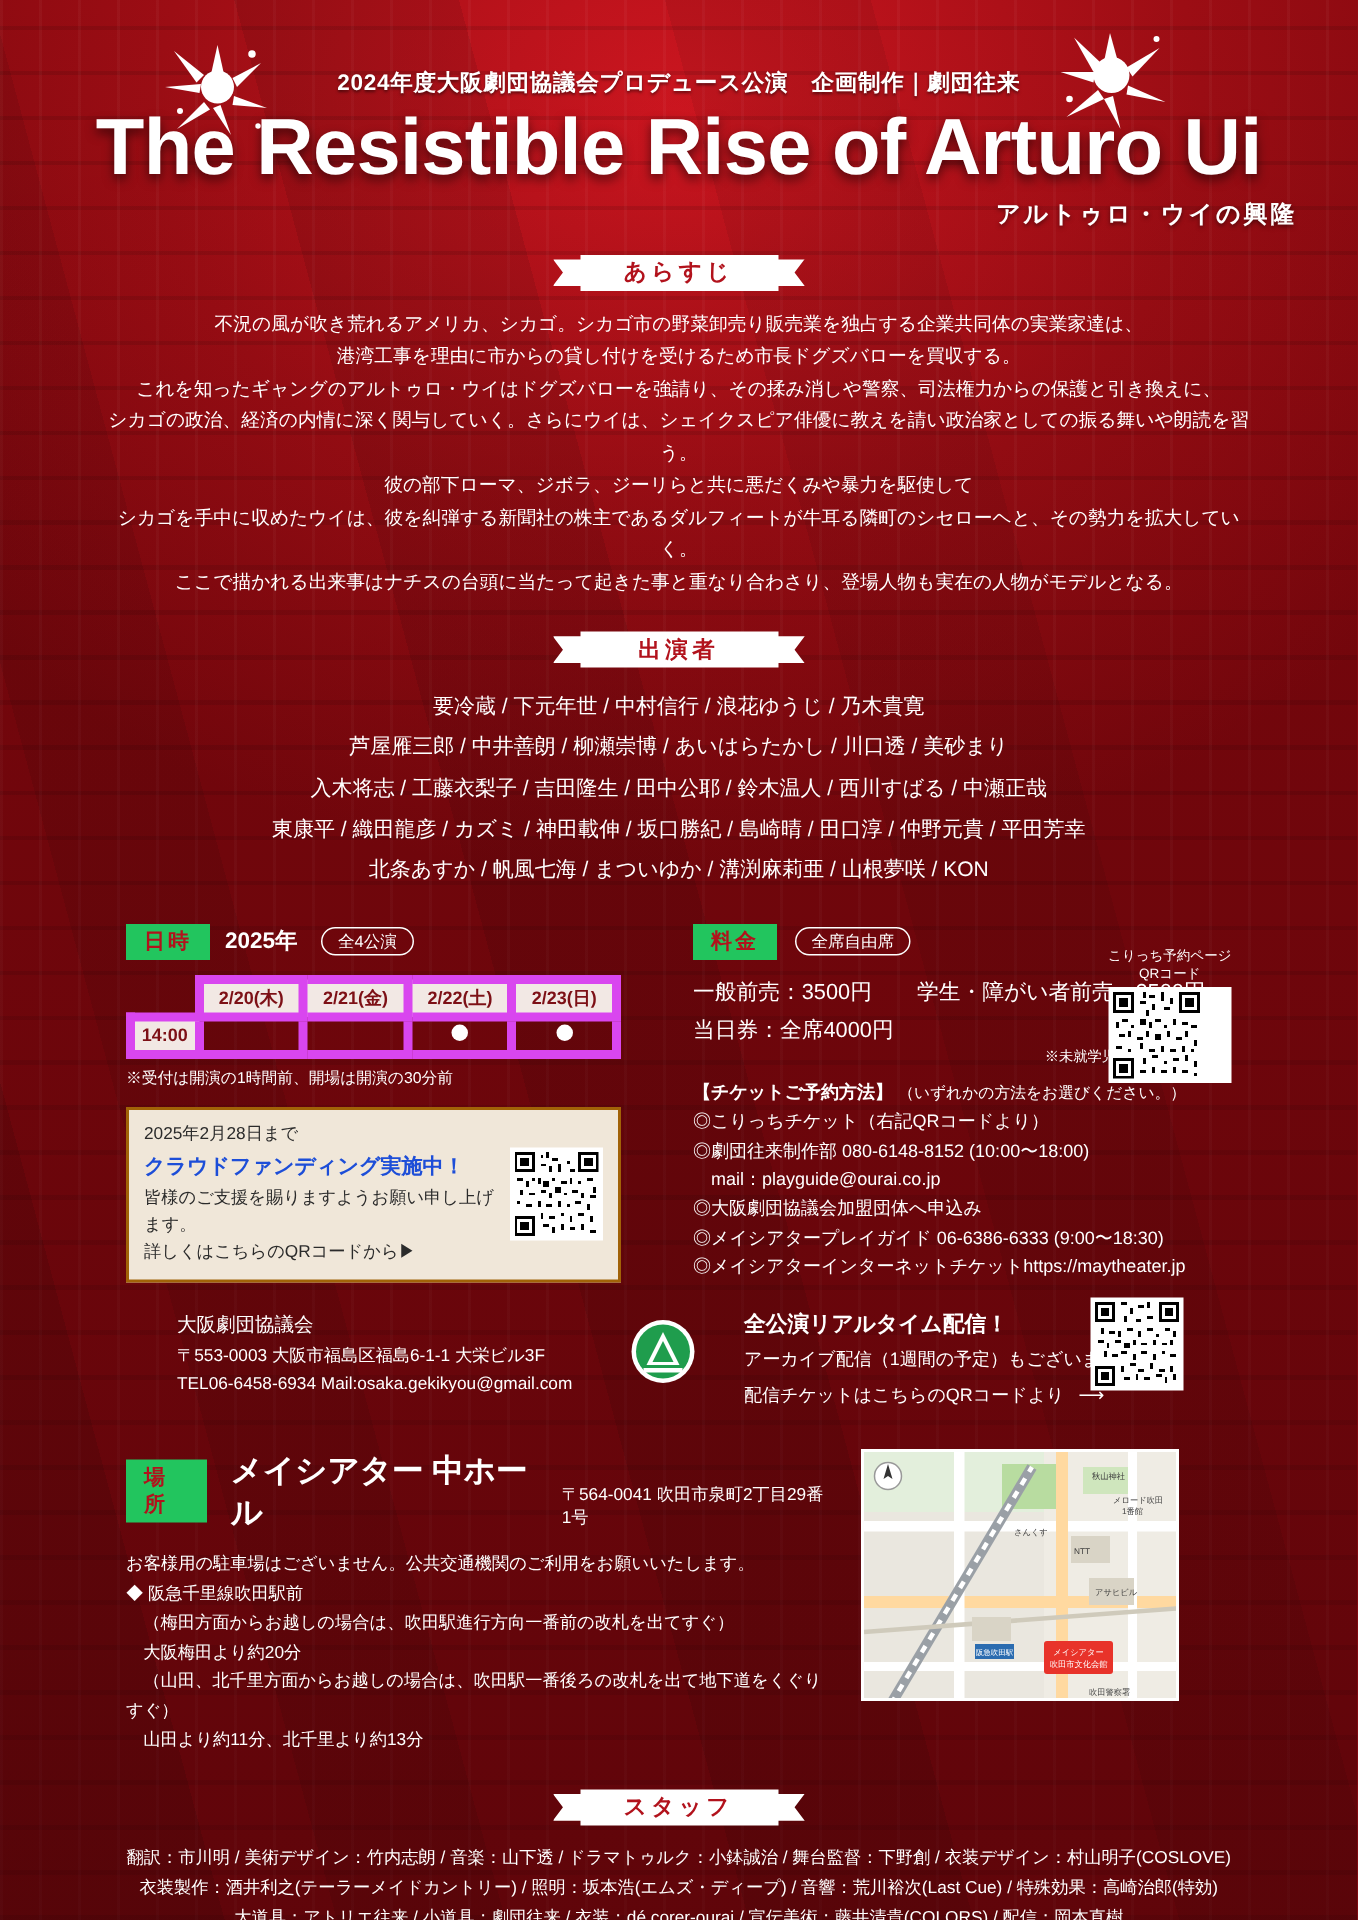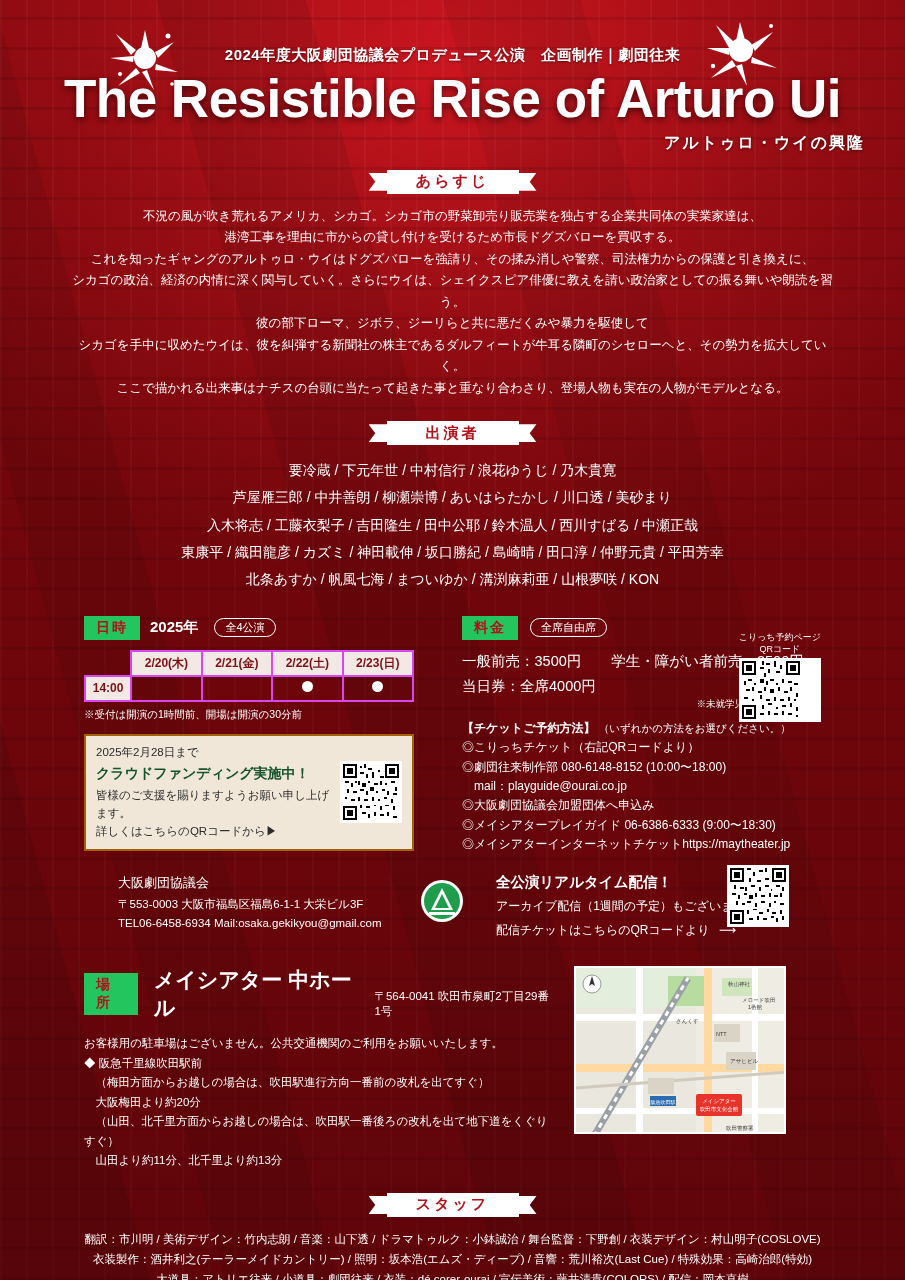--- a/index.html
+++ b/index.html
@@ -81,33 +81,33 @@
     background:#22c55e; color:#b2121c; font-weight:bold; font-size:14px;
     padding:3px 12px; letter-spacing:2px;
   }
   .lbl-text { font-size:15px; font-weight:bold; }
   .pill {
     display:inline-block; border:1px solid #fff; border-radius:11px;
     font-size:11px; padding:1px 10px; margin-left:6px; vertical-align:2px;
   }
 
   table.sched { border-collapse:collapse; margin-top:10px; width:330px; font-size:12px; }
-  table.sched th, table.sched td { border:2px solid #d946ef; text-align:center; height:25px; }
+  table.sched th, table.sched td { border:6px solid #d946ef; text-align:center; height:25px; }
   table.sched thead th { background:#f2e8e4; color:#7d1016; font-weight:bold; width:64px; }
   table.sched thead th.corner { background:transparent; border:none; width:42px; }
   table.sched tbody th { background:#f2e8e4; color:#7d1016; font-weight:bold; width:42px; }
   .dot { display:inline-block; width:11px; height:11px; border-radius:50%; background:#ffffff; }
   .note { font-size:10.5px; margin-top:6px; }
 
   .cf-box {
     margin-top:12px; width:330px; background:#f0e7d9; color:#2b2b2b;
     border:2px solid #a16207; padding:8px 10px; display:flex; gap:8px; align-items:center;
   }
   .cf-text { font-size:11.5px; line-height:1.55; }
-  .cf-text .hl { color:#14532d; font-weight:bold; font-size:14px; display:block; margin:2px 0; }
+  .cf-text .hl { color:#1d4ed8; font-weight:bold; font-size:14px; display:block; margin:2px 0; }
   .qr { background:#fff; padding:3px; }
   .qr svg { display:block; }
 
   .price-line { font-size:14.5px; margin-top:12px; }
   .price-line .sp { margin-left:26px; }
   .price-sub { font-size:9.5px; text-align:right; margin-top:2px; }
   .howto { font-size:12px; line-height:1.62; margin-top:8px; }
   .howto .head { font-weight:bold; }
   .howto .small { font-size:10.5px; }
 

